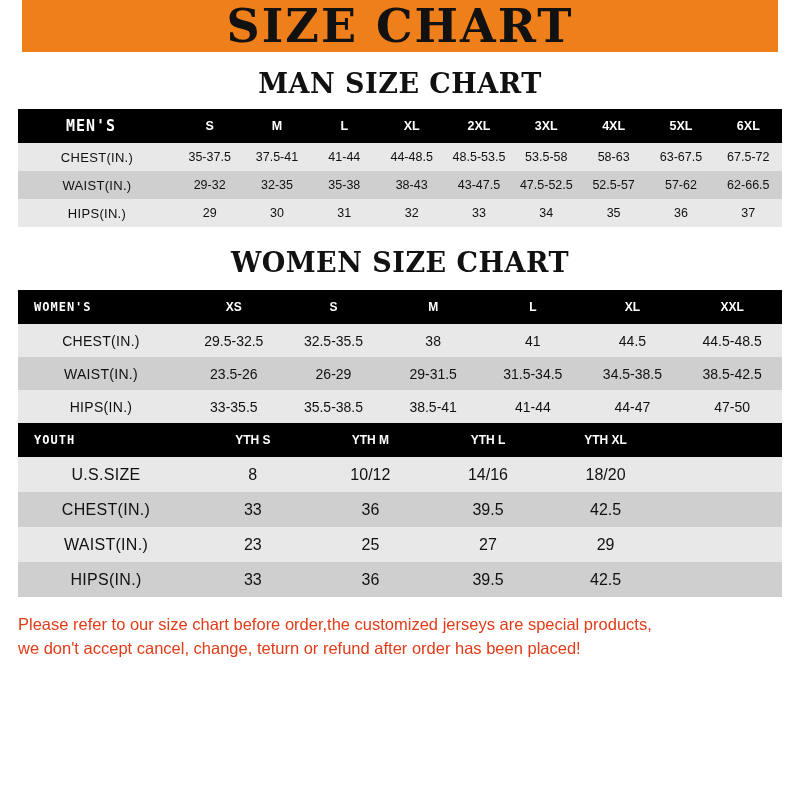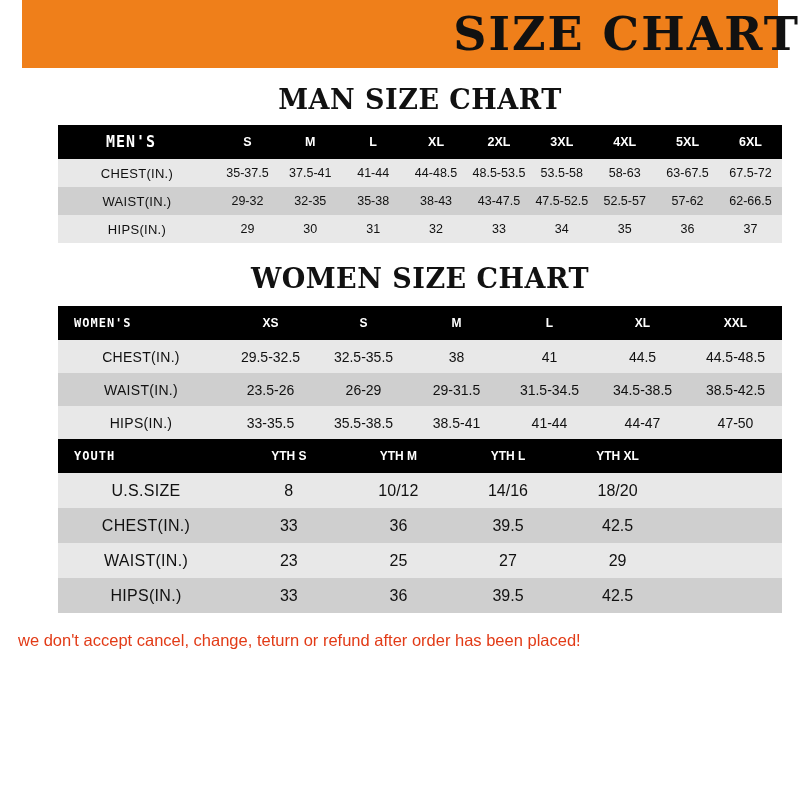--- a/index.html
+++ b/index.html
@@ -16,25 +16,25 @@
   .page {
     position: relative;
     width: 800px;
     height: 800px;
     background: #ffffff;
     box-sizing: border-box;
   }
   
   .banner {
     position: relative;
-    height: 68px;
+    height: 52px;
     background: #ef7f1a;
     display: flex;
     align-items: center;
-    justify-content: flex-end;
+    justify-content: center;
   }
   .banner-white-left {
     position: absolute;
     left: 0;
     top: 0;
     width: 22px;
     height: 100%;
     background: #ffffff;
   }
   .banner-white-right {
@@ -50,21 +50,20 @@
     font-family: "DejaVu Serif", serif;
     font-weight: bold;
     font-size: 46px;
     letter-spacing: 2px;
     color: #111111;
     z-index: 2;
   }
 
   .section {
     padding: 0 18px;
-    margin-left: 40px;
   }
   .section-title {
     text-align: center;
     font-family: "DejaVu Serif", serif;
     font-weight: bold;
     font-size: 27px;
     color: #111111;
     letter-spacing: 0.5px;
   }
   .mansec .section-title { margin: 16px 0 10px 0; }
@@ -291,16 +290,17 @@
           <td>36</td>
           <td>39.5</td>
           <td>42.5</td>
           <td class="empty"></td>
         </tr>
       </tbody>
     </table>
   </div>
 
   <div class="note">
+    <div>Please refer to our size chart before order,the customized jerseys are special products,</div>
     <div>we don't accept cancel, change, teturn or refund after order has been placed!</div>
   </div>
 
 </div>
 
 </body></html>

